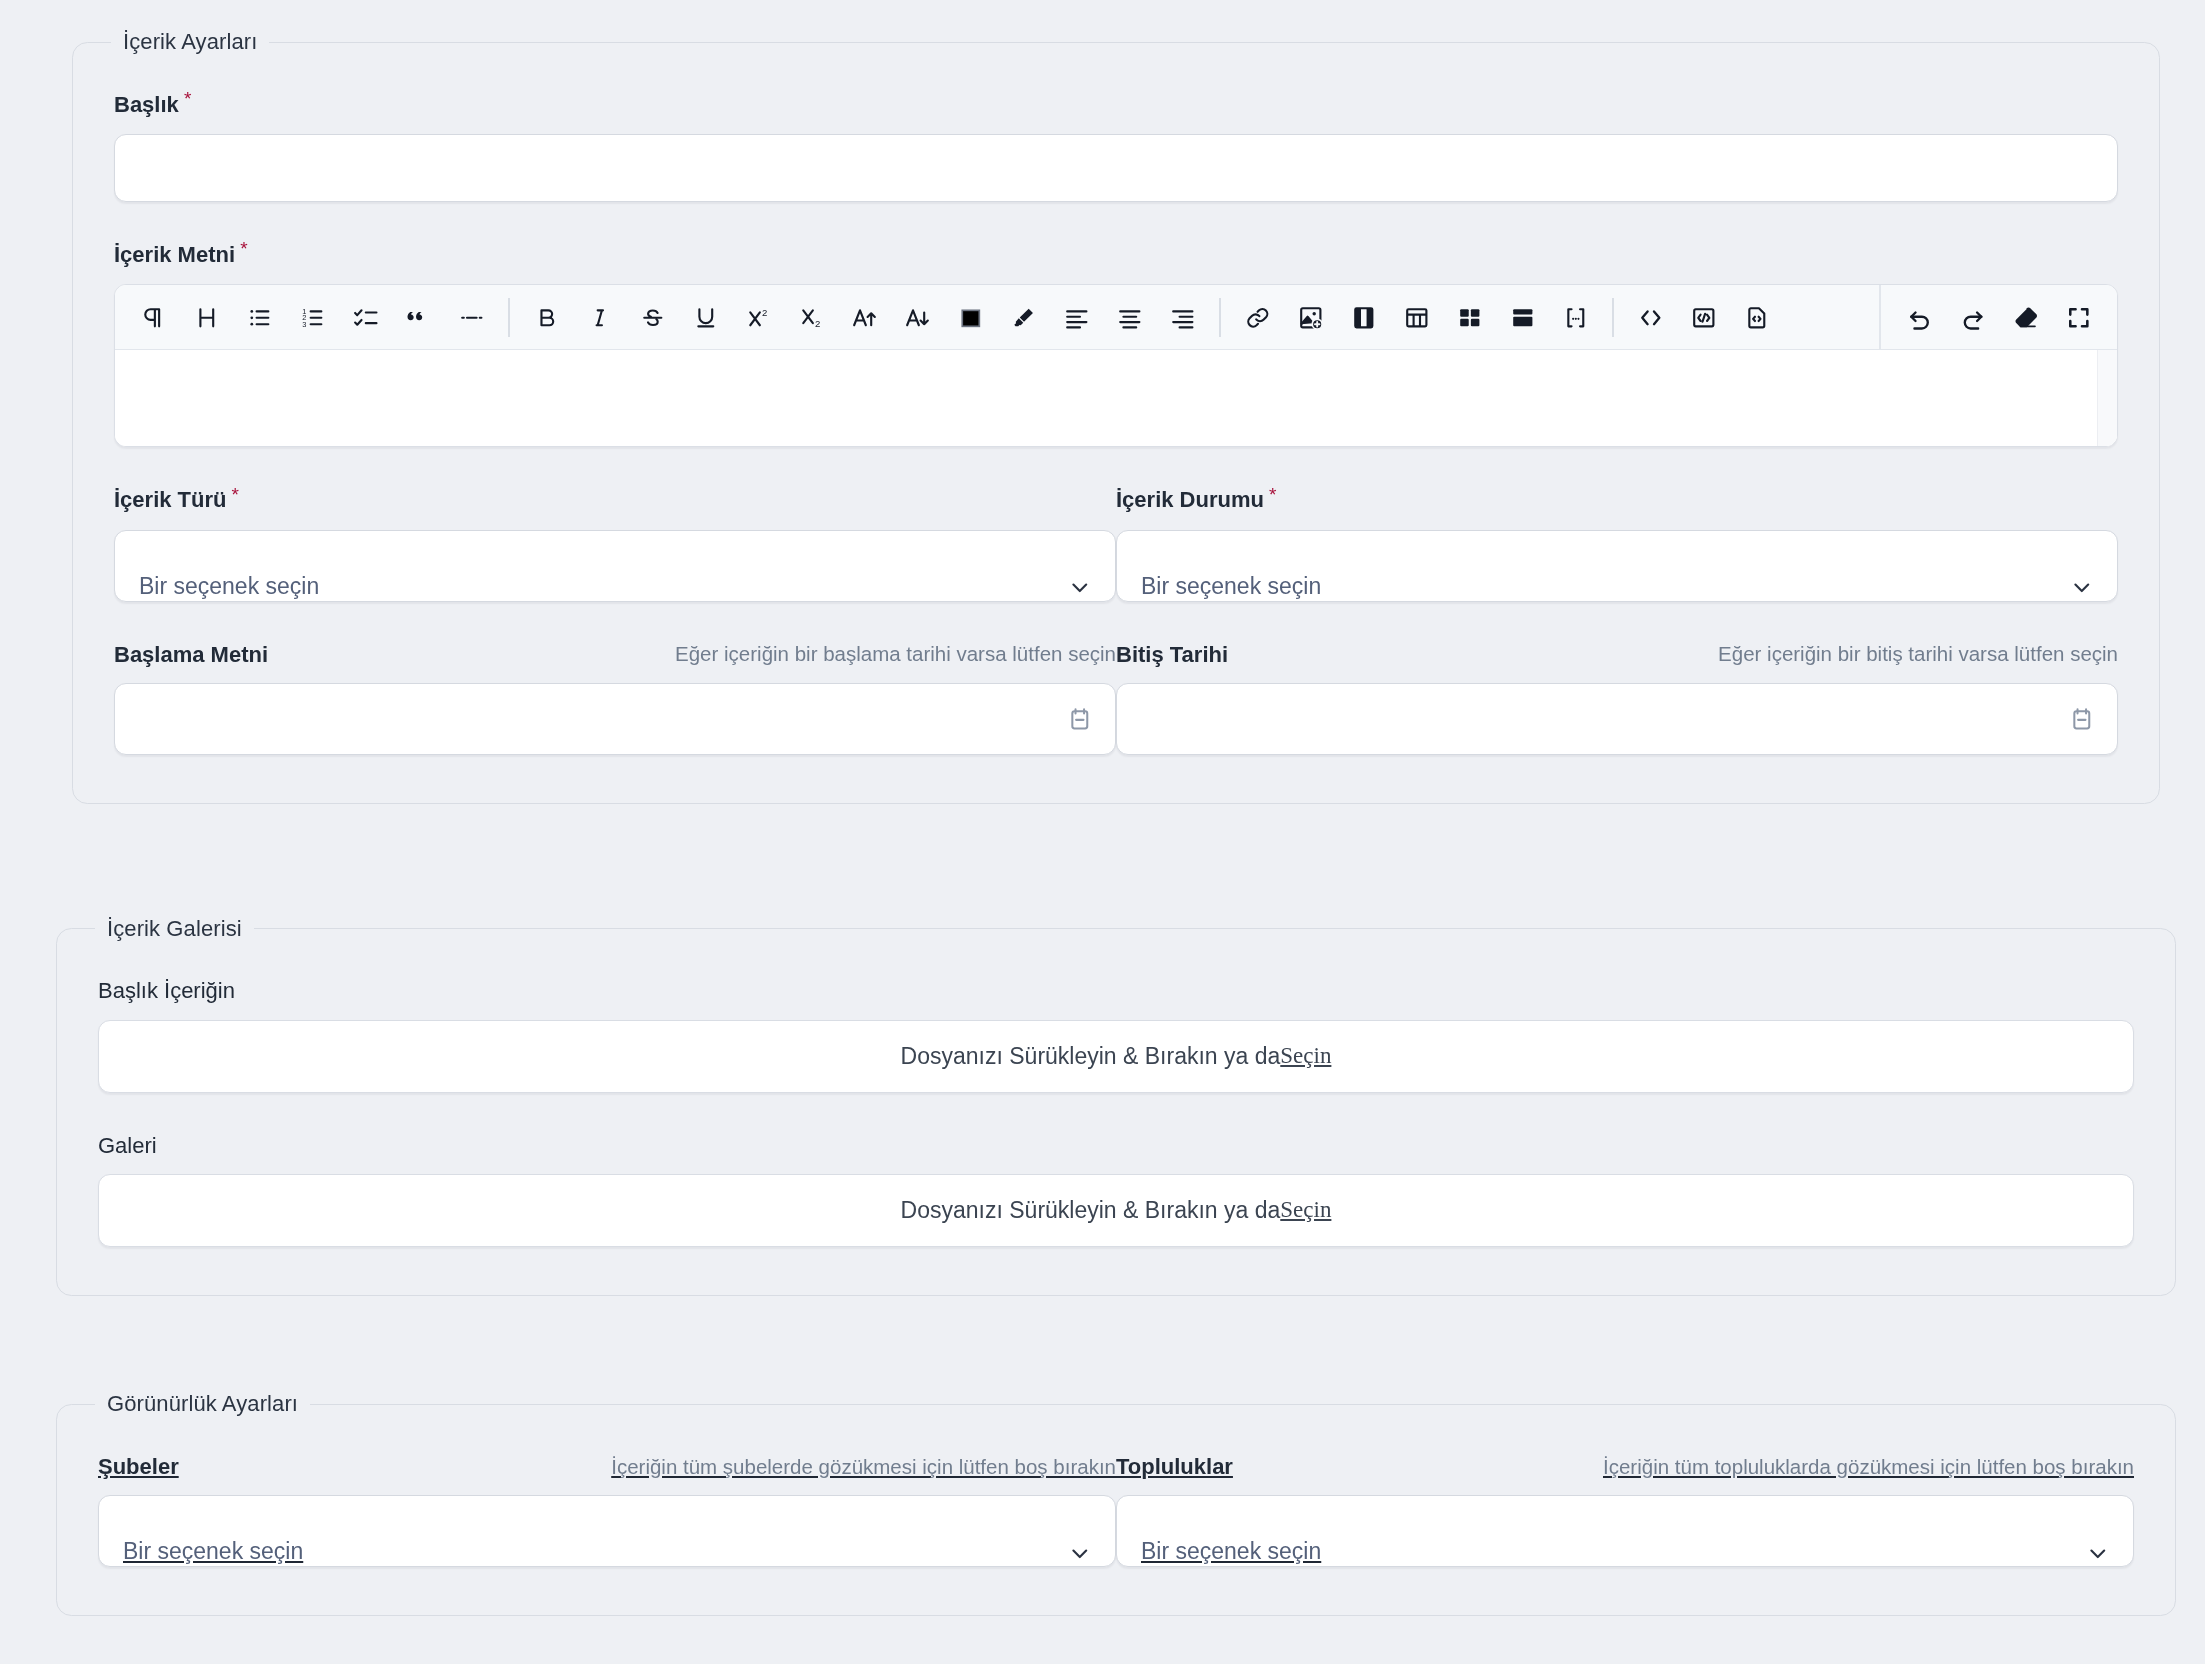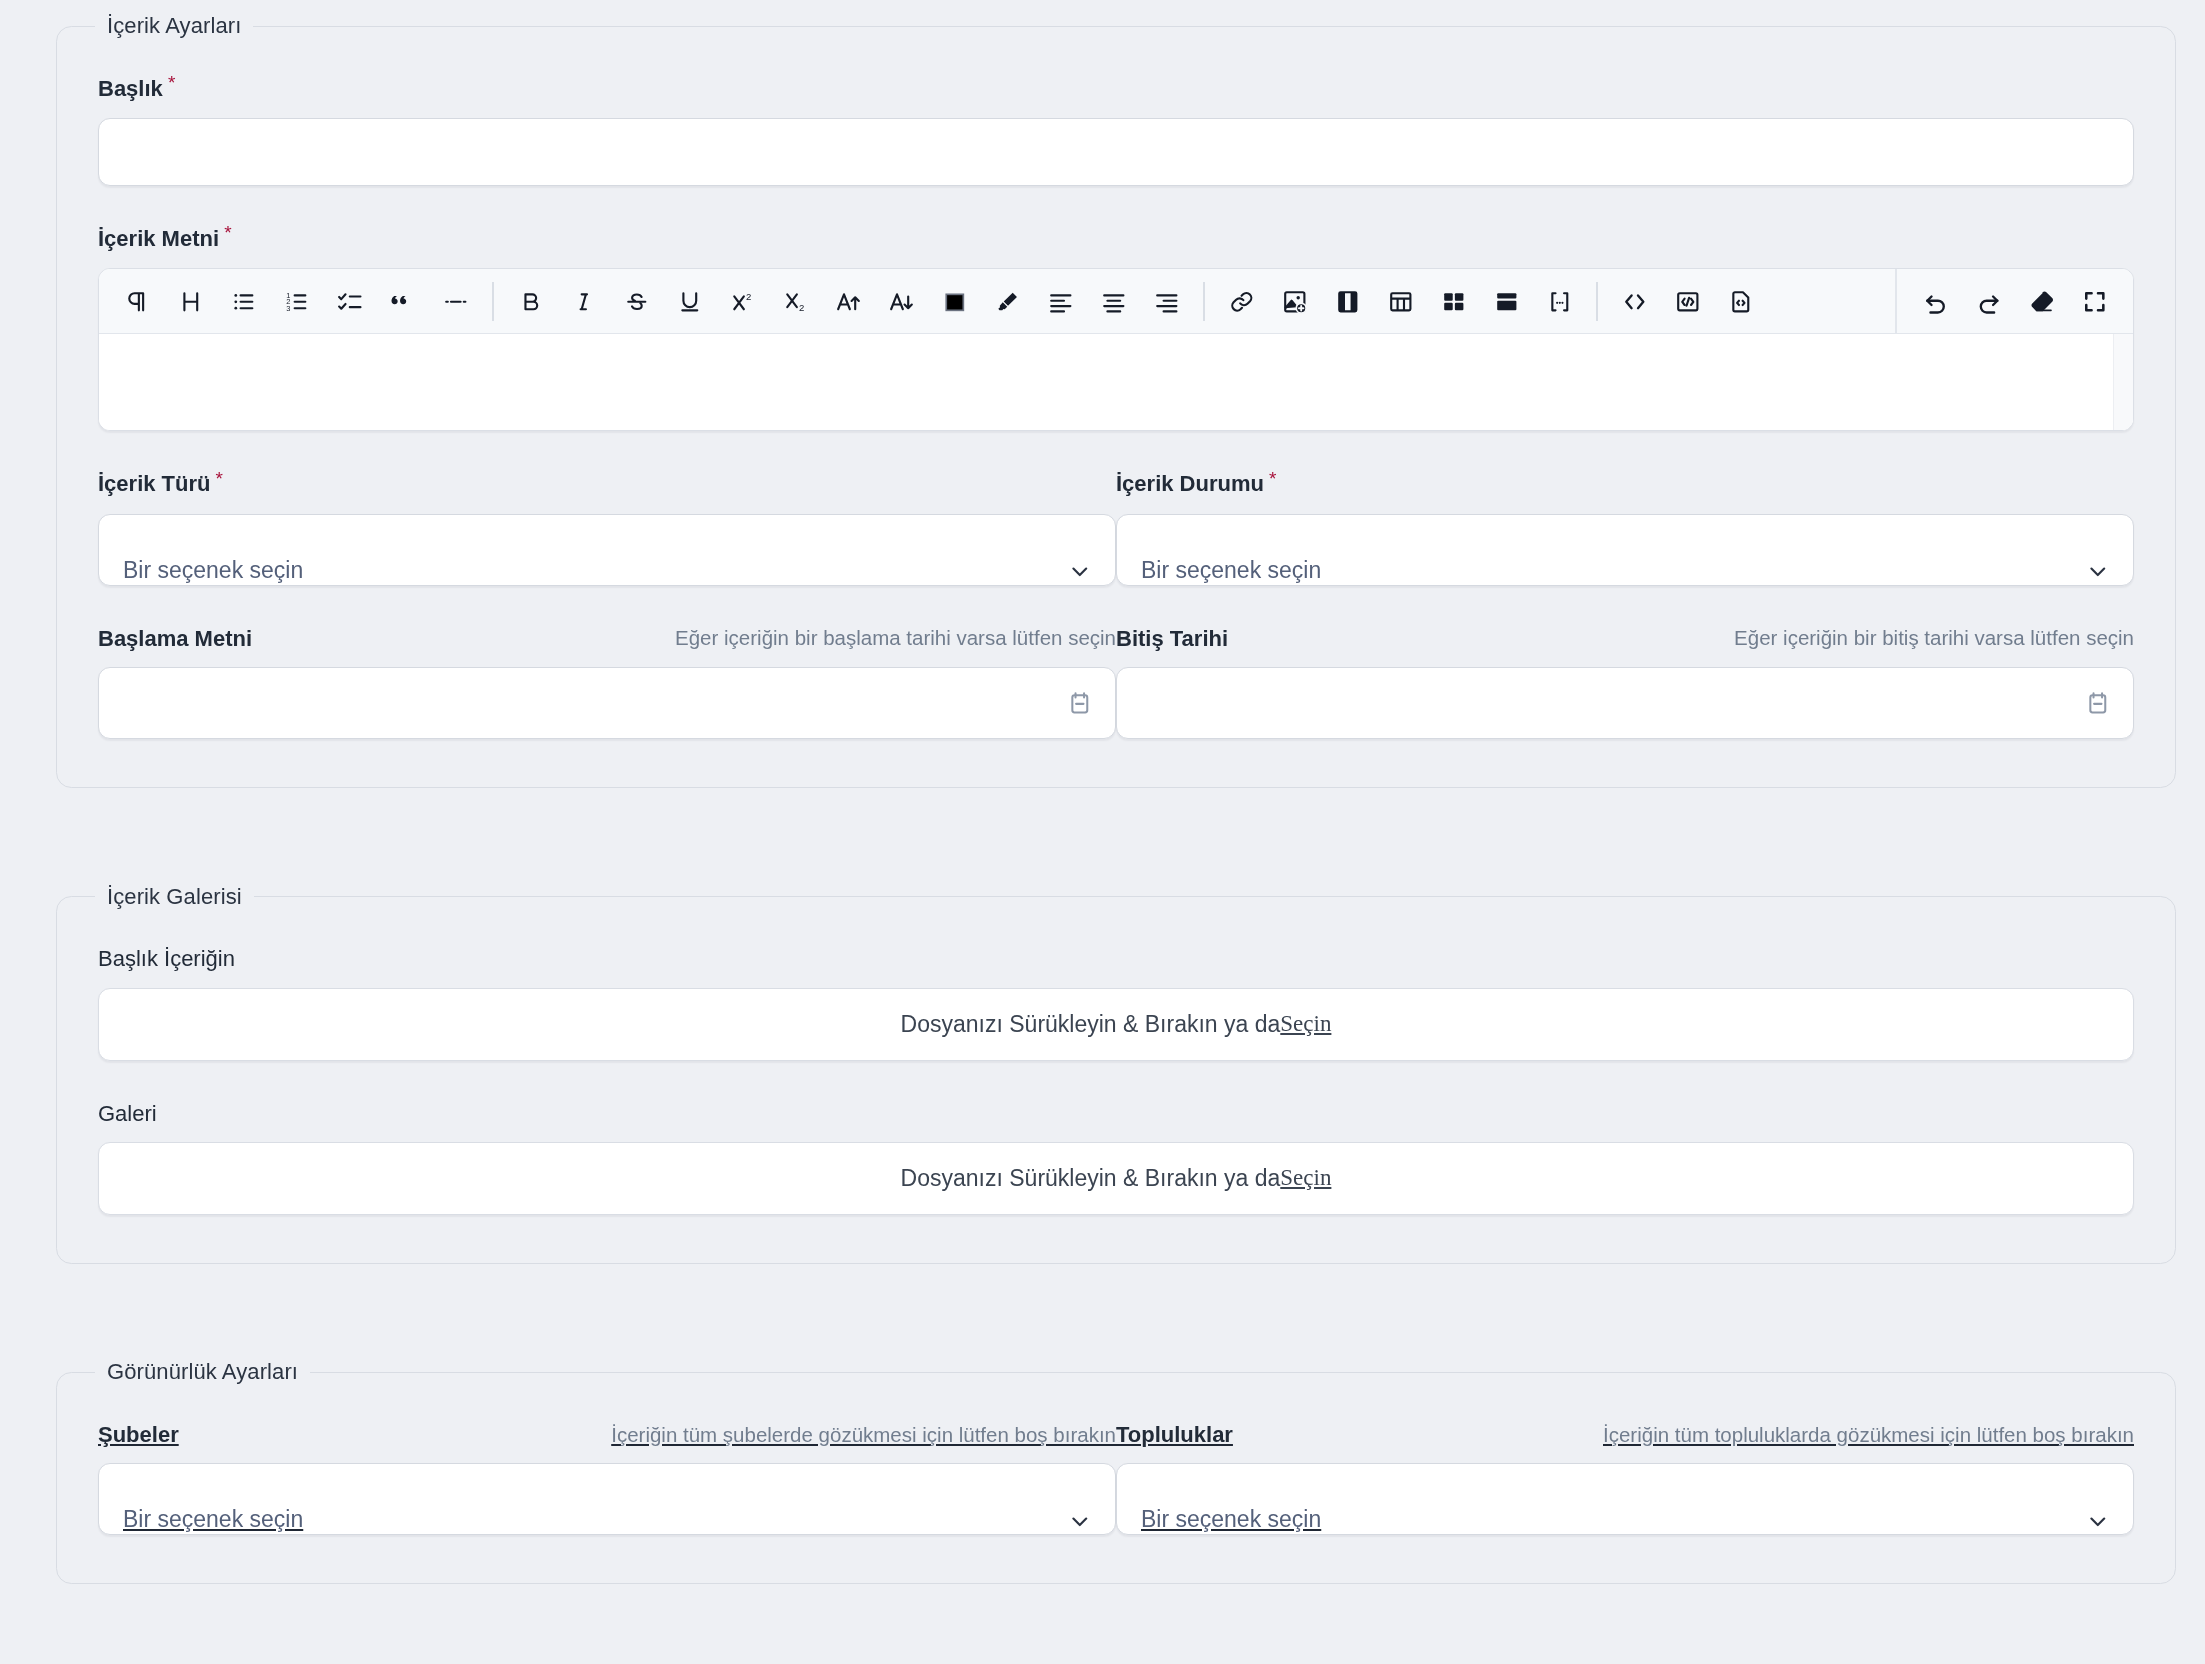--- a/index.html
+++ b/index.html
@@ -176,21 +176,21 @@
     margin-top: 9px;
   }
   .dz-link { text-decoration: underline; color: #3b4451; font-family: Liberation Serif, serif; }
 </style>
 </head>
 <body>
 
 <div class="page">
 
   <div class="spacer-top"></div>
-  <fieldset class="card" style="border:none;padding:0;margin:0;">
+  <fieldset class="card" style="border:none;padding:0;margin:16px;">
     <div style="position:relative;margin:0 29px 0 56px;border:1.7px solid #d8dce3;border-radius:15.4px;padding:0 41px 48px 41px;">
       <div class="card-legend">İçerik Ayarları</div>
 
       <div class="field" style="margin-top:48px;">
         <div class="label-row">
           <div class="label"><span>Başlık</span><span class="req">*</span></div>
         </div>
         <div class="input"></div>
       </div>
 

